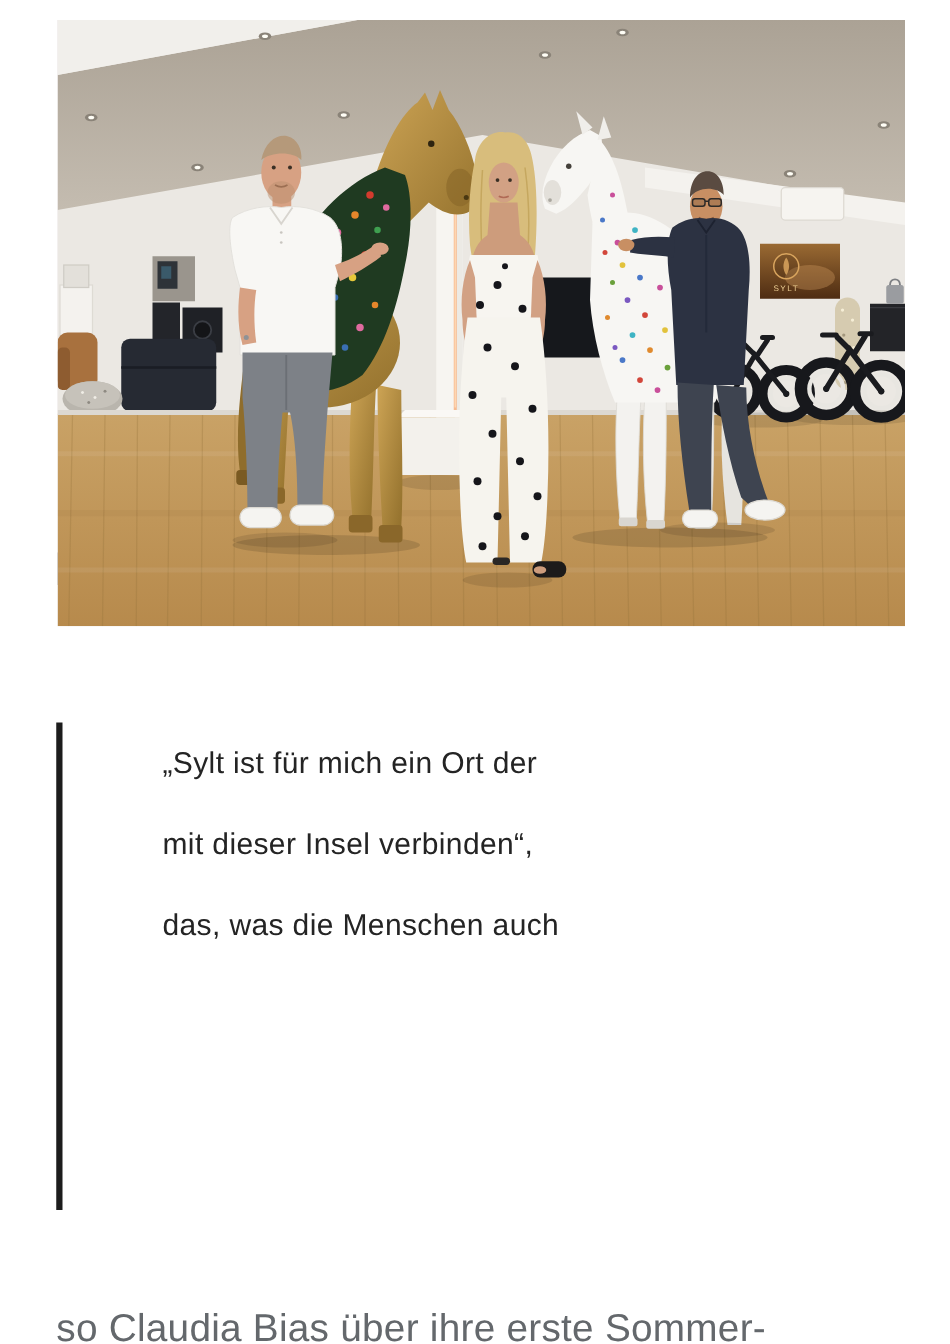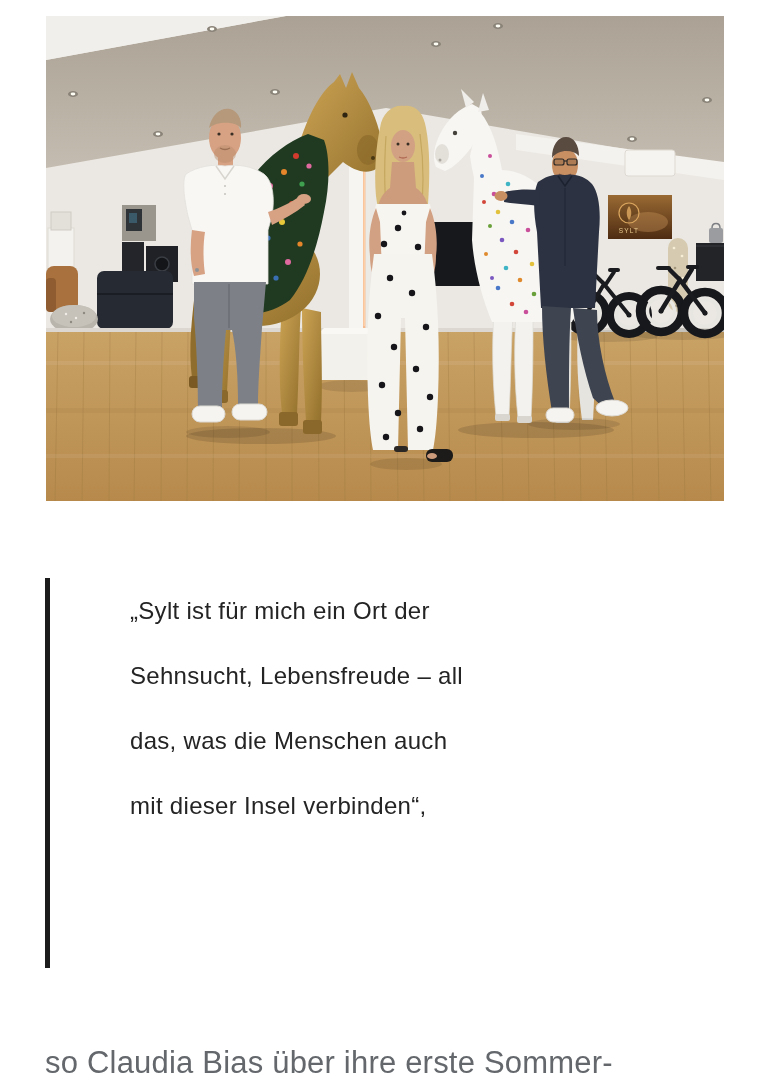--- a/index.html
+++ b/index.html
@@ -387,21 +387,20 @@
         <rect x="500" y="392" width="28" height="14" rx="7" fill="#f5f4f1" stroke="#dcd9d3" stroke-width="1"></rect>
         <ellipse cx="566" cy="392" rx="16" ry="8" fill="#f5f4f1" stroke="#dcd9d3" stroke-width="1"></ellipse>
       </g>
     </svg>
   </figure>
 
   <blockquote class="pull-quote" style="margin:0;">
     <div class="quote-bar"></div>
     <div class="quote-text">
       <div class="quote-line">„Sylt ist für mich ein Ort der</div>
-      <div class="quote-line">Sehnsucht, Lebensfreude – all</div>
+      <div class="quote-line">mit dieser Insel verbinden“,</div>
       <div class="quote-line">das, was die Menschen auch</div>
-      <div class="quote-line">mit dieser Insel verbinden“,</div>
     </div>
   </blockquote>
 
   <p class="body-paragraph">so Claudia Bias über ihre erste Sommer-</p>
 
 </div>
 
 </body></html>

